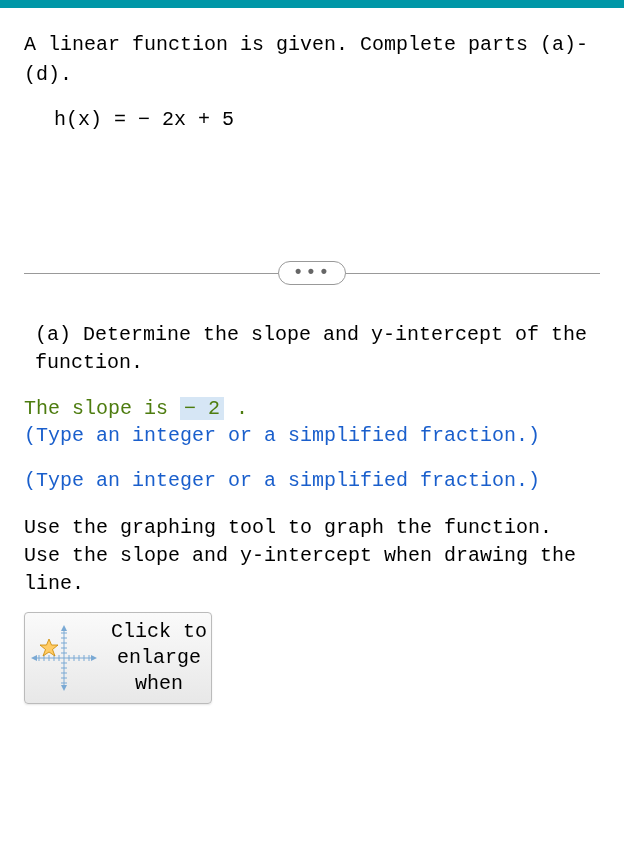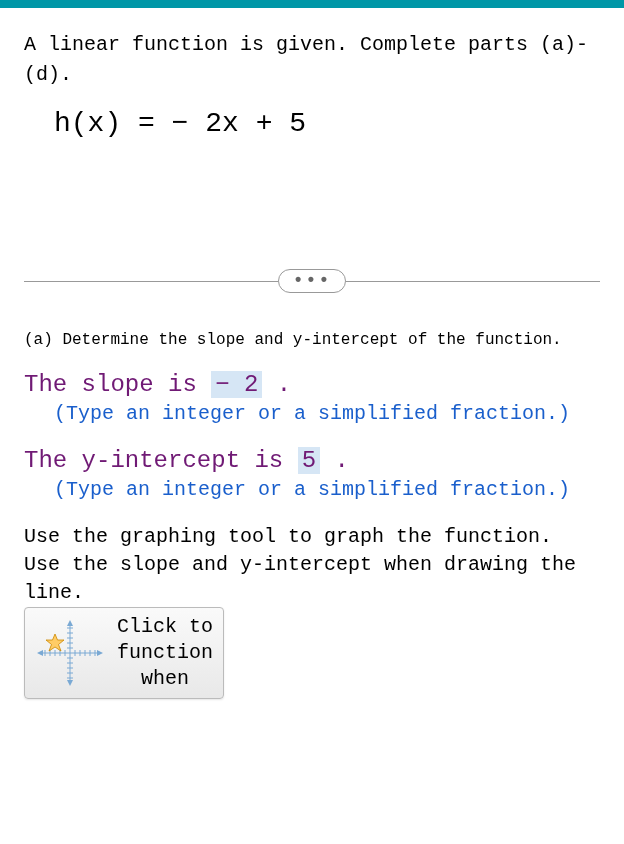--- a/index.html
+++ b/index.html
@@ -23,21 +23,21 @@
       padding: 22px 24px 22px 24px;
       font-family: Liberation Mono, monospace;
     }
     .problem-statement {
       font-size: 20px;
       color: #000;
       line-height: 1.5;
       margin-bottom: 18px;
     }
     .equation {
-      font-size: 28px;
+      font-size: 20px;
       color: #000;
       margin-left: 30px;
       margin-bottom: 10px;
     }
     .divider-container {
       position: relative;
       margin: 130px 0 36px 0;
       height: 24px;
       display: flex;
       align-items: center;
@@ -53,52 +53,53 @@
       padding: 2px 14px;
       background: #fff;
       color: #666;
       font-size: 18px;
       font-weight: bold;
       letter-spacing: 2px;
       line-height: 1;
       cursor: pointer;
     }
     .part-heading {
-      font-size: 16px;
+      font-size: 20px;
       color: #000;
       margin-bottom: 20px;
       line-height: 1.4;
+      margin-left: 11px;
     }
     .answer-line {
-      font-size: 24px;
-      color: #701a75;
+      font-size: 20px;
+      color: #4d7c0f;
       margin-bottom: 4px;
     }
     .answer-value {
       background: #d6e6f5;
       padding: 0 4px;
     }
     .hint-text {
       font-size: 20px;
       color: #1a5fcc;
       margin-bottom: 22px;
-      text-align: center;
     }
     .instruction {
       font-size: 20px;
       color: #000;
+      margin-bottom: 14px;
       line-height: 1.4;
     }
     .graph-button {
       display: inline-flex;
       align-items: center;
       border: 1px solid #bbb;
       border-radius: 4px;
       background: linear-gradient(to bottom, #fafafa, #e8e8e8);
-      padding: 6px 10px;
+      padding: 6px 4px;
       cursor: pointer;
       box-shadow: 0 1px 2px rgba(0,0,0,0.1);
       justify-content: flex-end;
     }
     .graph-thumb {
       width: 70px;
       height: 70px;
       position: relative;
       margin-right: 12px;
     }
@@ -129,23 +130,20 @@
     <div class="divider-line"></div>
   </div>
 
   <div class="part-heading">(a) Determine the slope and y-intercept of the function.</div>
 
   <div class="answer-line">
     <span>The slope is </span><span class="answer-value">− 2</span><span> .</span>
   </div>
   <div class="hint-text">(Type an integer or a simplified fraction.)</div>
 
-  <div class="answer-line">
-    <span>The y-intercept is </span><span class="answer-value">5</span><span> .</span>
-  </div>
   <div class="hint-text">(Type an integer or a simplified fraction.)</div>
 
 
   <div class="instruction">Use the graphing tool to graph the function. Use the slope and y-intercept when drawing the line.</div>
 
   <div class="graph-button">
     <div class="graph-thumb">
       <svg viewBox="0 0 70 70">
 
         <line x1="35" y1="4" x2="35" y2="66" stroke="#7aa9d4" stroke-width="1"></line>
@@ -182,18 +180,18 @@
         <polygon points="2,35 8,32 8,38" fill="#7aa9d4"></polygon>
         <polygon points="68,35 62,32 62,38" fill="#7aa9d4"></polygon>
 
         <g transform="translate(20,25)">
           <polygon points="0,-9 2.5,-3 9,-3 3.5,1.5 6,8 0,4 -6,8 -3.5,1.5 -9,-3 -2.5,-3" fill="#ffcc66" stroke="#cc8800" stroke-width="0.8"></polygon>
         </g>
       </svg>
     </div>
     <div class="graph-button-text">
       <span>Click to</span><br>
-      <span>function</span><br>
+      <span>enlarge</span><br>
       <span>when</span>
     </div>
   </div>
 
 </div>
 
 </body></html>

